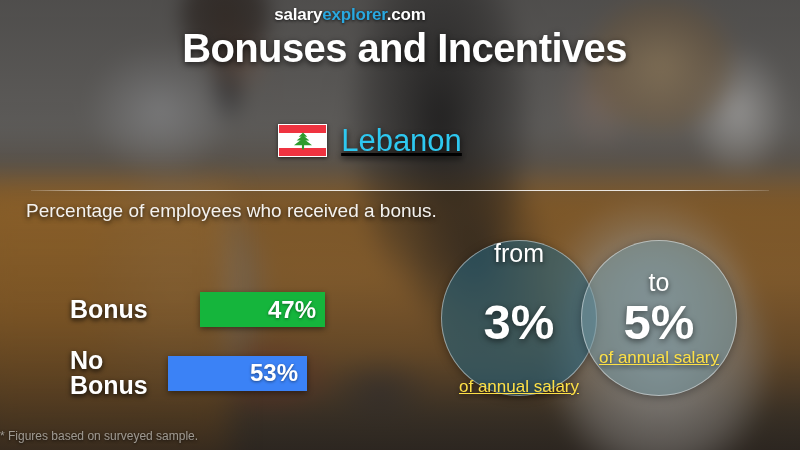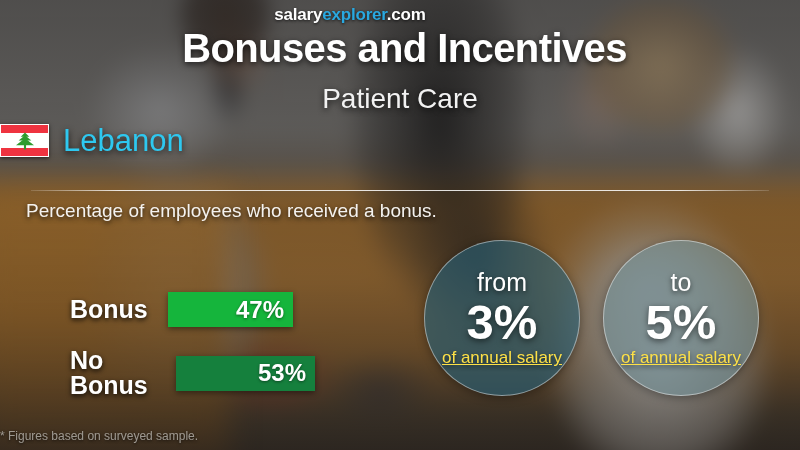--- a/index.html
+++ b/index.html
@@ -107,21 +107,21 @@
   .subtitle {
     position:absolute; top:83px; left:0; width:800px;
     text-align:center;
     font-size:28px; font-weight:300;
     color:#f2f2f2;
     text-shadow:0 2px 6px rgba(0,0,0,0.75);
   }
 
   .country-row {
     position:absolute; top:124px; left:0; width:740px;
-    display:flex; align-items:center; justify-content:flex-start; gap:14px;
+    display:flex; align-items:center; justify-content:center; gap:14px;text-decoration:underline;
   }
   .flag {
     width:49px; height:33px;
     border:1px solid rgba(255,255,255,0.35);
     position:relative; overflow:hidden;
     background:#ffffff;
     box-shadow:0 1px 4px rgba(0,0,0,0.6);
     flex:0 0 auto;
   }
   .flag .band-top, .flag .band-bot {
@@ -168,46 +168,47 @@
     padding-left:44px;
   }
   .bar {
     height:35px;
     display:flex; align-items:center; justify-content:flex-end;
     padding-right:9px;
     color:#ffffff; font-size:24px; font-weight:bold;
     text-shadow:0 1px 3px rgba(0,0,0,0.45);
     box-shadow:0 2px 6px rgba(0,0,0,0.45);
   }
-  .bar.green { background:#15b53c; width:125px; }
-  .bar.red   { background:#15803d; width:139px;margin-left:8px; }
+  .bar.green { background:#15b53c; width:125px;margin-left:32px; }
+  .bar.red   { background:#3b82f6; width:139px; }
 
   
   .right-heading {
     position:absolute; top:205px; left:420px; width:360px;
     text-align:center;
     font-size:24px; font-weight:bold;
     color:#2ec8f0;
     text-shadow:0 2px 5px rgba(0,0,0,0.8);
   }
 
   .circle {
     position:absolute; top:240px;
     width:156px; height:156px; border-radius:50%;
     display:flex; flex-direction:column; align-items:center; justify-content:center;
     border:1px solid rgba(255,255,255,0.45);
     text-align:center;
     box-shadow:0 2px 10px rgba(0,0,0,0.35);
   }
   .circle.from {
-    left:424px;
+    left:441px;
     background:rgba(36,96,122,0.60);
+    justify-content:space-between;
   }
   .circle.to {
-    left:603px;
+    left:581px;
     background:rgba(118,150,158,0.58);
   }
   .circle .pre {
     font-size:25px; font-weight:300; color:#ffffff; line-height:1;
     text-shadow:0 2px 5px rgba(0,0,0,0.6);
   }
   .circle .val {
     font-size:49px; font-weight:bold; color:#ffffff; line-height:1.05;
     margin:2px 0 1px;
     text-shadow:0 2px 6px rgba(0,0,0,0.55);
@@ -235,21 +236,20 @@
   <div id="bg-wood"></div>
   <div id="scrim"></div>
 
   <div id="fg">
 
     <div class="brand">
       <span>salary</span><span class="accent">explorer</span><span class="dotcom">.com</span>
     </div>
 
     <div class="main-title">Bonuses and Incentives</div>
-    <div class="subtitle">Patient Care</div>
 
     <div class="country-row">
       <div class="flag">
         <div class="band-top"></div>
         <div class="band-bot"></div>
         <svg class="cedar" viewBox="0 0 40 34">
           <g fill="#2e9b2e">
             <rect x="18" y="24" width="4" height="9"></rect>
             <polygon points="20,1 28,9 12,9"></polygon>
             <polygon points="20,6 32,16 8,16"></polygon>

